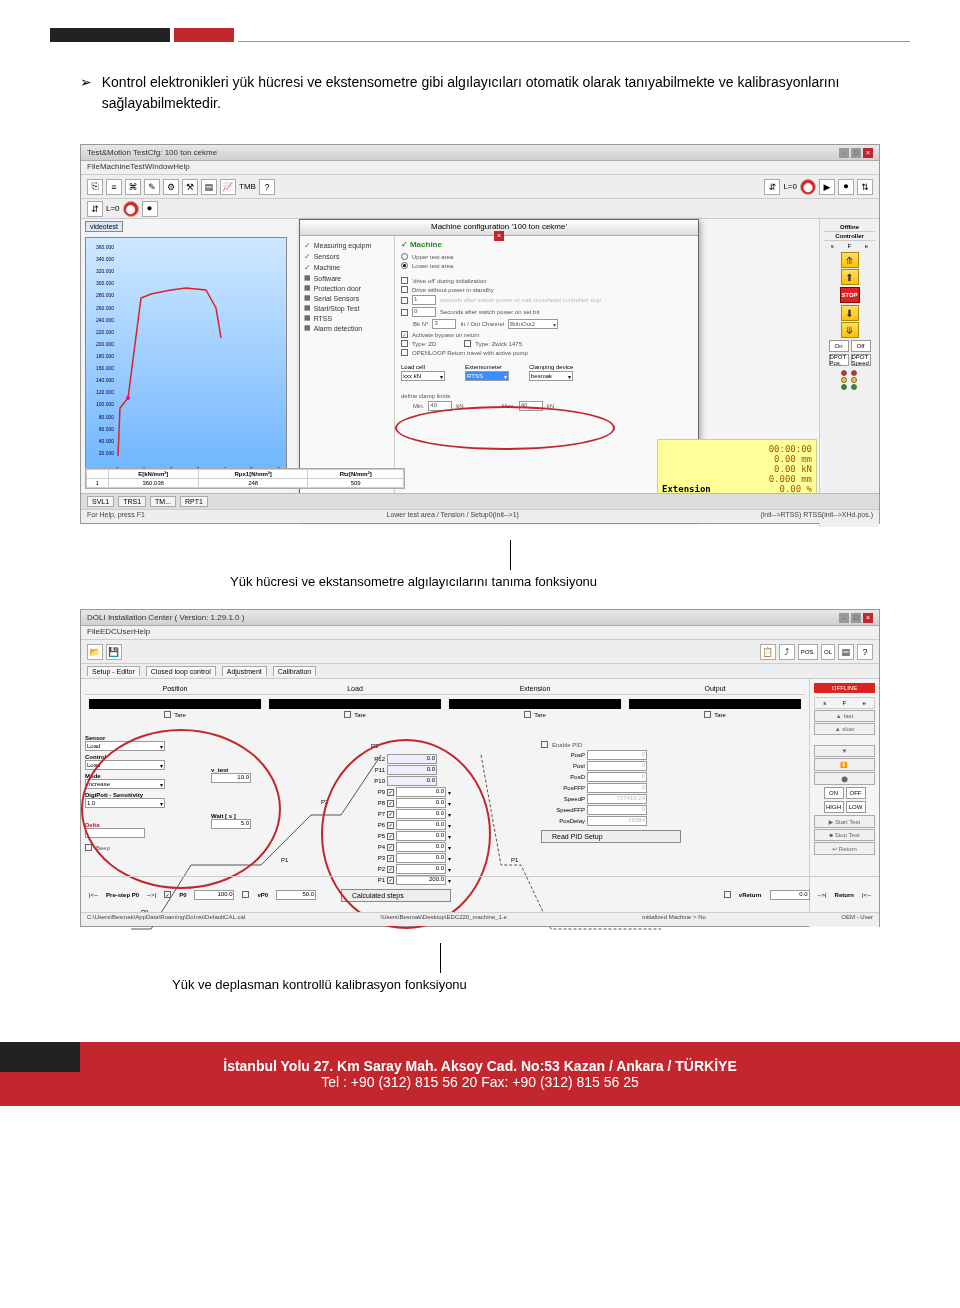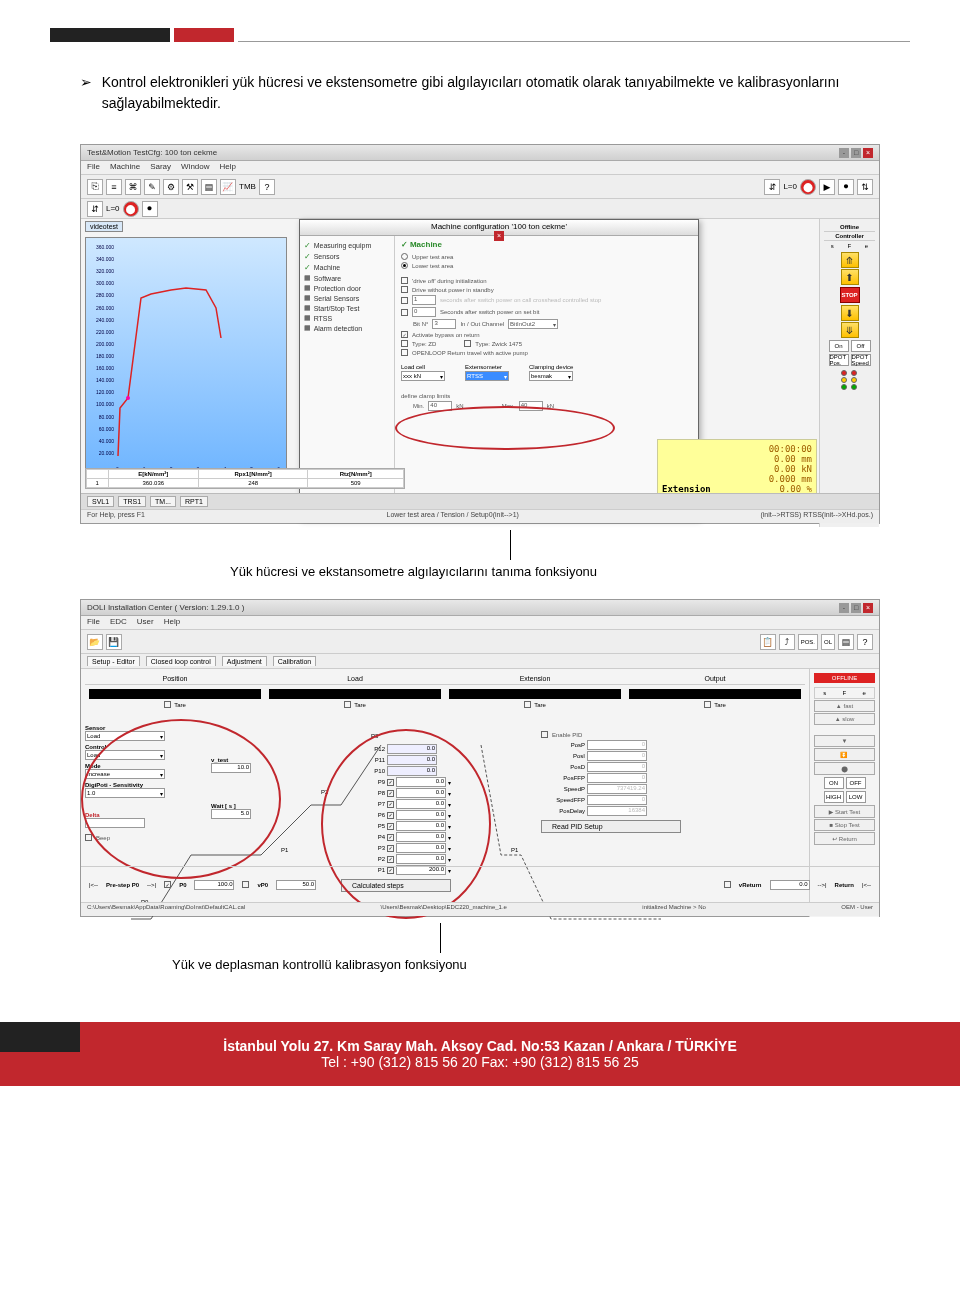--- a/index.html
+++ b/index.html
@@ -13,30 +13,30 @@
   .website .bold { font-weight: bold; color: #333; }
   .header-bars { display: flex; margin-top: 8px; }
   .bar-dark { background: #222; height: 14px; width: 120px; }
   .bar-red { background: #c1272d; height: 14px; width: 60px; margin-left: 4px; }
   .bar-line { border-bottom: 1px solid #999; flex: 1; margin-top: 13px; margin-left: 4px; }
 
   .content { padding: 30px 80px 20px 80px; }
   .bullet-text { display: flex; align-items: flex-start; font-size: 14px; line-height: 1.5; color: #000; margin-bottom: 30px; }
   .bullet-text .arrow { margin-right: 10px; font-size: 14px; }
 
-  .screenshot { border: 1px solid #999; margin-bottom: 6px; background: #f4f4f4; position: relative; }
+  .screenshot { border: 1px solid #999; margin-bottom: 16px; background: #f4f4f4; position: relative; }
   .ss1 { height: 380px; }
   .ss2 { height: 318px; margin-top: 20px; }
 
   .ss-titlebar { background: linear-gradient(#e8e8e8,#d0d0d0); height: 16px; font-size: 8px; padding: 2px 6px; color: #333; border-bottom: 1px solid #aaa; display: flex; justify-content: space-between; align-items: center; }
   .winbtns { display: flex; gap: 2px; }
   .winbtn { width: 10px; height: 10px; background: #999; font-size: 7px; text-align: center; line-height: 10px; }
   .winbtn.red { background: #c1272d; color: #fff; }
 
-  .ss-menubar { background: #f0f0f0; height: 14px; font-size: 8px; padding: 1px 6px; color: #333; display: flex; gap: 10px; border-bottom: 1px solid #ccc; }
+  .ss-menubar { background: #f0f0f0; height: 14px; font-size: 8px; padding: 1px 6px; color: #333; display: flex; border-bottom: 1px solid #ccc; }
   .ss-toolbar { background: #eee; height: 24px; border-bottom: 1px solid #ccc; display: flex; align-items: center; gap: 3px; padding: 0 6px; font-size: 8px; }
   .tbtn { width: 16px; height: 16px; border: 1px solid #aaa; background: #fff; display: inline-flex; align-items: center; justify-content: center; font-size: 9px; }
 
   .ss-body { display: flex; position: relative; height: calc(100% - 70px); }
   .ss-left { width: 210px; padding: 4px; }
   .ss-right-panel { width: 60px; background: #f0f0f0; border-left: 1px solid #ccc; padding: 4px; font-size: 7px; }
 
   .chart-box { background: linear-gradient(#cfe8ff,#6fb5ff); border: 1px solid #888; height: 240px; position: relative; margin-top: 14px; }
   .chart-y { position: absolute; left: 2px; top: 6px; bottom: 20px; width: 26px; font-size: 5px; color: #004; display: flex; flex-direction: column; justify-content: space-between; text-align: right; }
   .chart-x { position: absolute; left: 30px; right: 6px; bottom: 4px; font-size: 5px; color: #004; display: flex; justify-content: space-between; }
@@ -146,21 +146,21 @@
       <span>Test&amp;Motion  TestCfg: 100 ton cekme</span>
       <div class="winbtns">
         <div class="winbtn">-</div>
         <div class="winbtn">□</div>
         <div class="winbtn red">×</div>
       </div>
     </div>
     <div class="ss-menubar">
       <span>File</span>
       <span>Machine</span>
-      <span>Saray</span>
+      <span>Test</span>
       <span>Window</span>
       <span>Help</span>
     </div>
     <div class="ss-toolbar">
       <div class="tbtn">⎘</div>
       <div class="tbtn">≡</div>
       <div class="tbtn">⌘</div>
       <div class="tbtn">✎</div>
       <div class="tbtn">⚙</div>
       <div class="tbtn">⚒</div>

